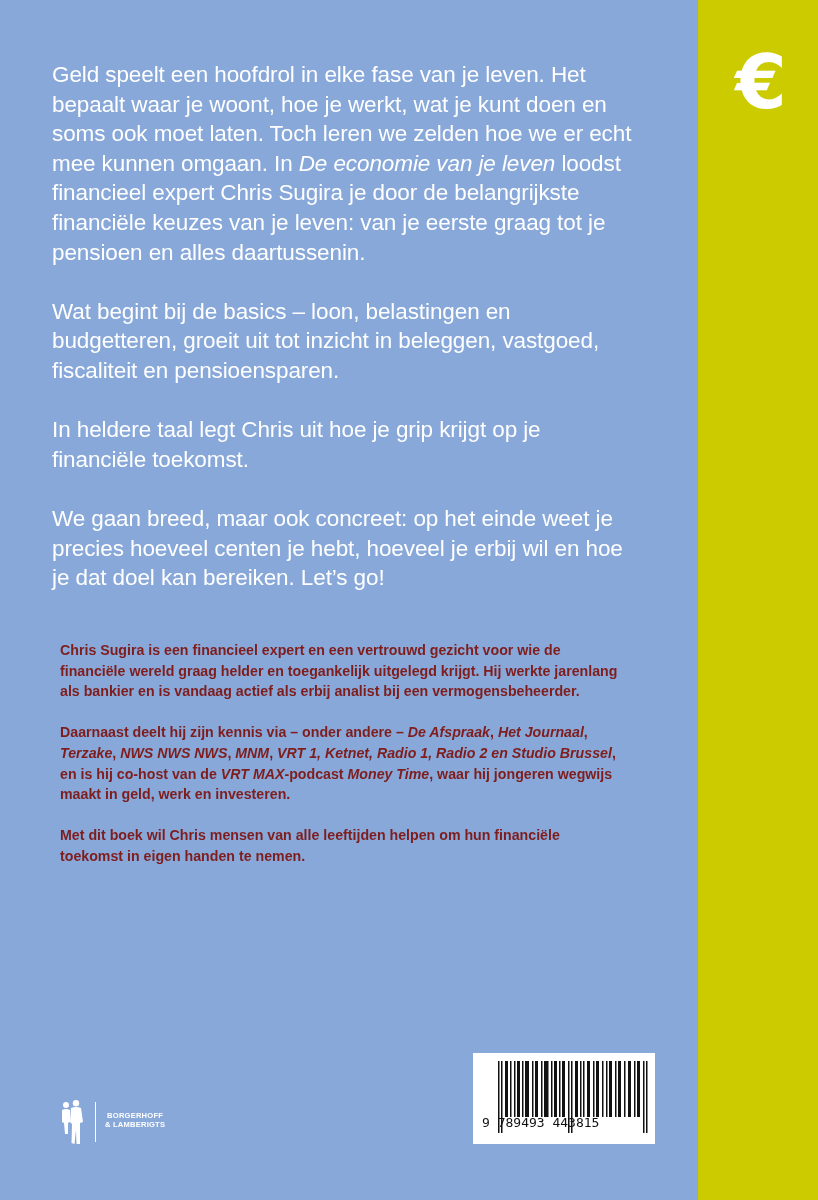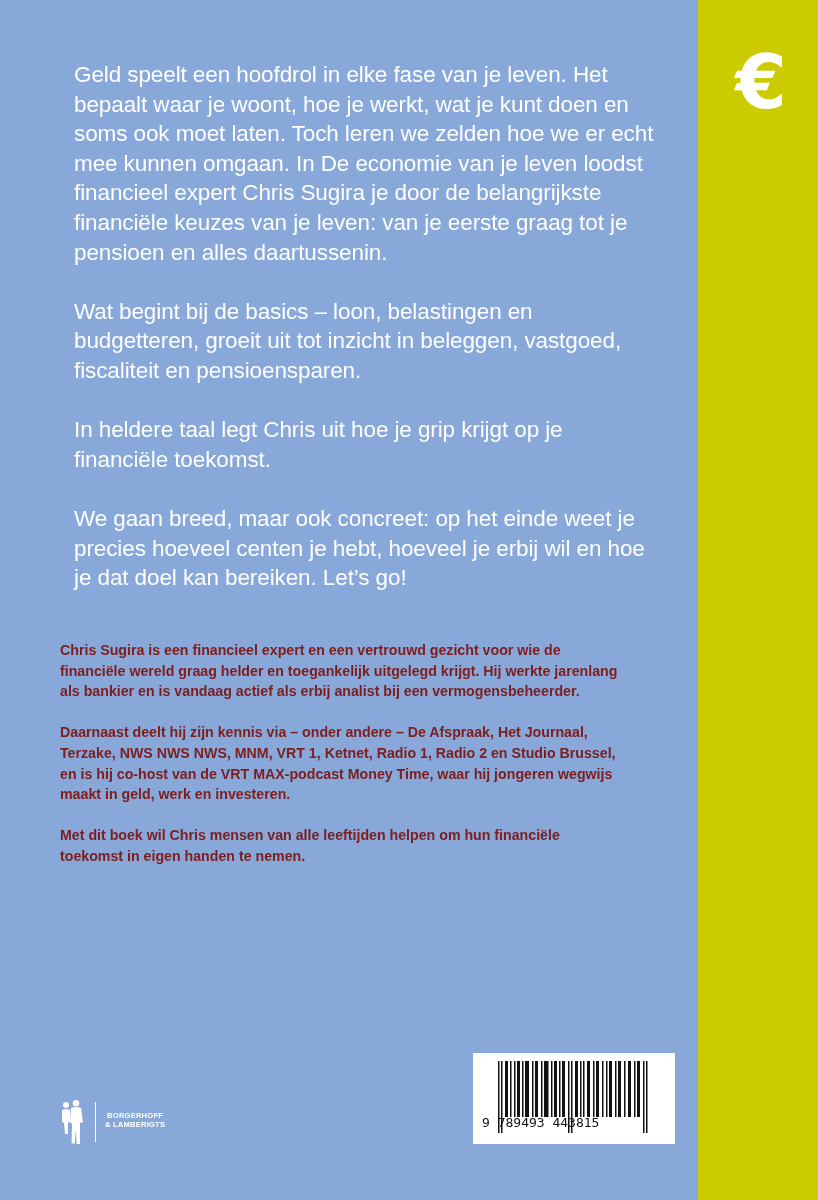--- a/index.html
+++ b/index.html
@@ -40,21 +40,21 @@
       height: 80px;
       font-family: "DejaVu Sans", sans-serif;
       font-weight: bold;
       font-size: 74px;
       line-height: 80px;
       color: #ffffff;
       text-align: center;
     }
     .blurb {
       position: absolute;
-      left: 74px;
+      left: 52px;
       top: 60px;
       width: 630px;
       font-size: 22.5px;
       line-height: 29.6px;
       letter-spacing: -0.1px;
       color: #ffffff;
     }
     .blurb p {
       margin: 0 0 29.6px 0;
     }
@@ -72,21 +72,21 @@
       font-weight: bold;
       color: #7f1d1d;
     }
     .bio p {
       margin: 0 0 20.6px 0;
     }
     .bio .line {
       display: block;
       white-space: nowrap;
     }
-    .it { }
+    .it { font-style: italic; }
 
     .publisher-logo {
       position: absolute;
       left: 58px;
       top: 1100px;
       width: 140px;
       height: 46px;
     }
     .figures-icon {
       position: absolute;
@@ -113,21 +113,20 @@
       white-space: nowrap;
       text-align: center;
     }
     .barcode-box {
       position: absolute;
       left: 473px;
       top: 1053px;
       width: 182px;
       height: 91px;
       background: #ffffff;
-      padding-left: 20px;
     }
     .barcode-bars {
       position: absolute;
       left: 25px;
       top: 8px;
       width: 150px;
       height: 72px;
     }
     .barcode-number {
       position: absolute;

